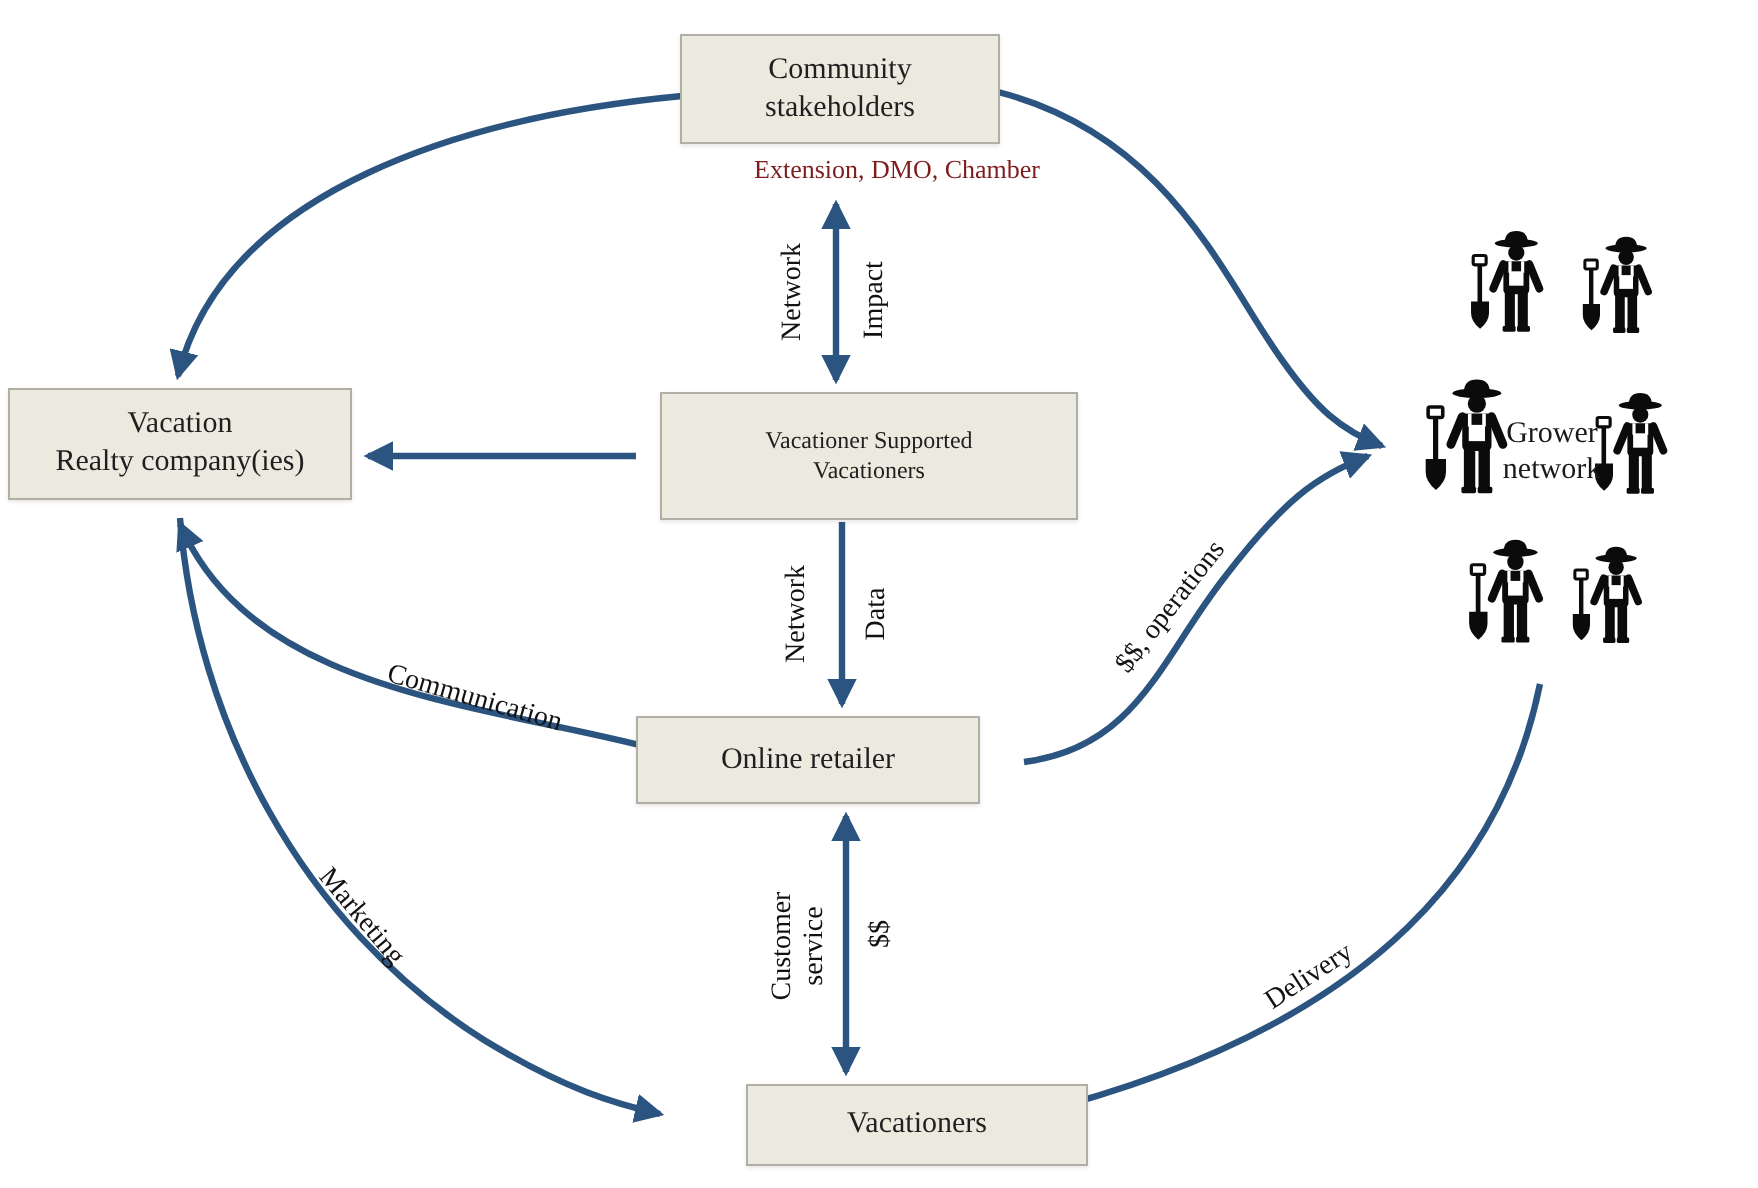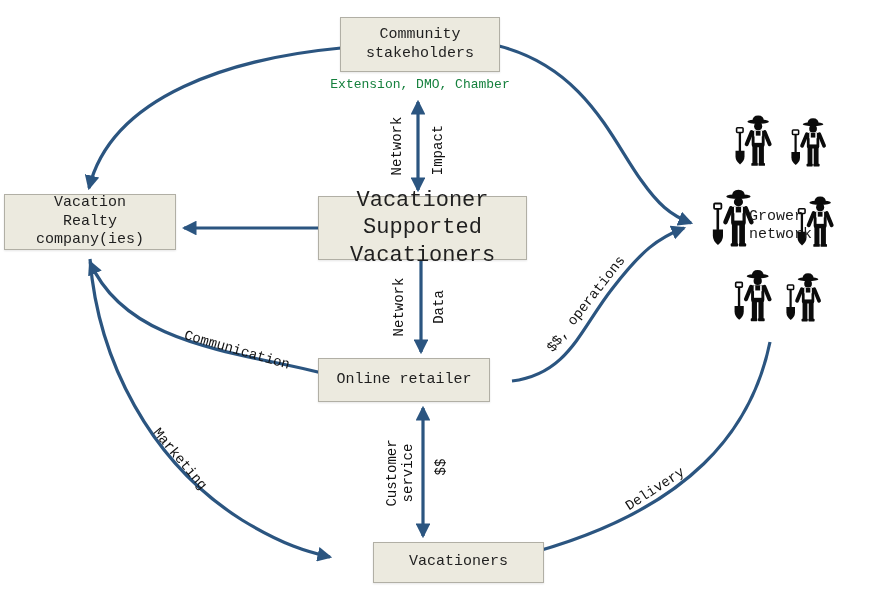--- a/index.html
+++ b/index.html
@@ -1,37 +1,37 @@
 <!DOCTYPE html>
 <html style="--arrow: #2b5580; --box-fill: #eceadf; --box-border: #b1afa5; --icon: #0b0b0b;"><head>
 <meta charset="utf-8">
 <style>
   :root{
     --arrow:#2b5580; --box-fill:#eceadf; --box-border:#b1afa5; --text:#1f1f1f;
   }
   html,body{margin:0;padding:0;background:#ffffff;}
   #canvas{
     position:relative; width:879px; height:594px; overflow:hidden;
-    font-family:Liberation Mono, monospace; color:var(--text); background:#fff;
+    font-family:Liberation Serif, serif; color:var(--text); background:#fff;
   }
   #edges{position:absolute; inset:0;}
   .edge{fill:none; stroke:var(--arrow); stroke-width:3.2px;}
   #ah path{fill:var(--arrow);}
   .node{
     position:absolute; background:var(--box-fill);
     border:1.6px solid var(--box-border);
     box-shadow:0 1px 2px rgba(0,0,0,.10);
     display:flex; flex-direction:column; align-items:center; justify-content:center;
     text-align:center; font-size:15px; line-height:1.25; box-sizing:border-box; z-index:2;
   }
   .lbl{
     position:absolute; white-space:nowrap; font-size:14px; color:#121212;
     transform-origin:center center; z-index:3; text-align:center; line-height:1.15;
   }
-  .caption{position:absolute; font-size:13px; text-align:center; z-index:2; color:#15803d;}
+  .caption{position:absolute; font-size:13px; text-align:right; z-index:2; color:#7f1d1d;}
   .grower-label{position:absolute; font-size:15px; line-height:1.2; text-align:center; width:54px; z-index:2; color:#1a1a1a;}
 </style>
 </head>
 <body>
 
 <div id="canvas">
 
   <svg id="edges" width="879" height="594" viewBox="0 0 879 594" xmlns="http://www.w3.org/2000/svg">
     <defs>
       <marker id="ah" viewBox="0 0 10 10" refX="8.5" refY="5" markerWidth="4.6" markerHeight="4.6" orient="auto-start-reverse" markerUnits="strokeWidth">
@@ -77,21 +77,21 @@
     <use href="#farmer" x="732" y="263" width="47" height="74"></use>
     <use href="#farmer" x="784" y="268" width="44" height="67"></use>
   </svg>
 
   <div class="node" style="left:340px; top:17px; width:160px; height:55px;">
     <span>Community</span>
     <span>stakeholders</span>
   </div>
   <div class="caption" style="left:320px; top:77px; width:200px;">Extension, DMO, Chamber</div>
 
-  <div class="node" style="left:318px; top:196px; width:209px; height:64px; font-size:22px;">
+  <div class="node" style="left:330px; top:196px; width:209px; height:64px; font-size:12px;">
     <span>Vacationer Supported</span>
     <span>Vacationers</span>
   </div>
 
   <div class="node" style="left:4px; top:194px; width:172px; height:56px;">
     <span>Vacation</span>
     <span>Realty company(ies)</span>
   </div>
 
   <div class="node" style="left:318px; top:358px; width:172px; height:44px;">

